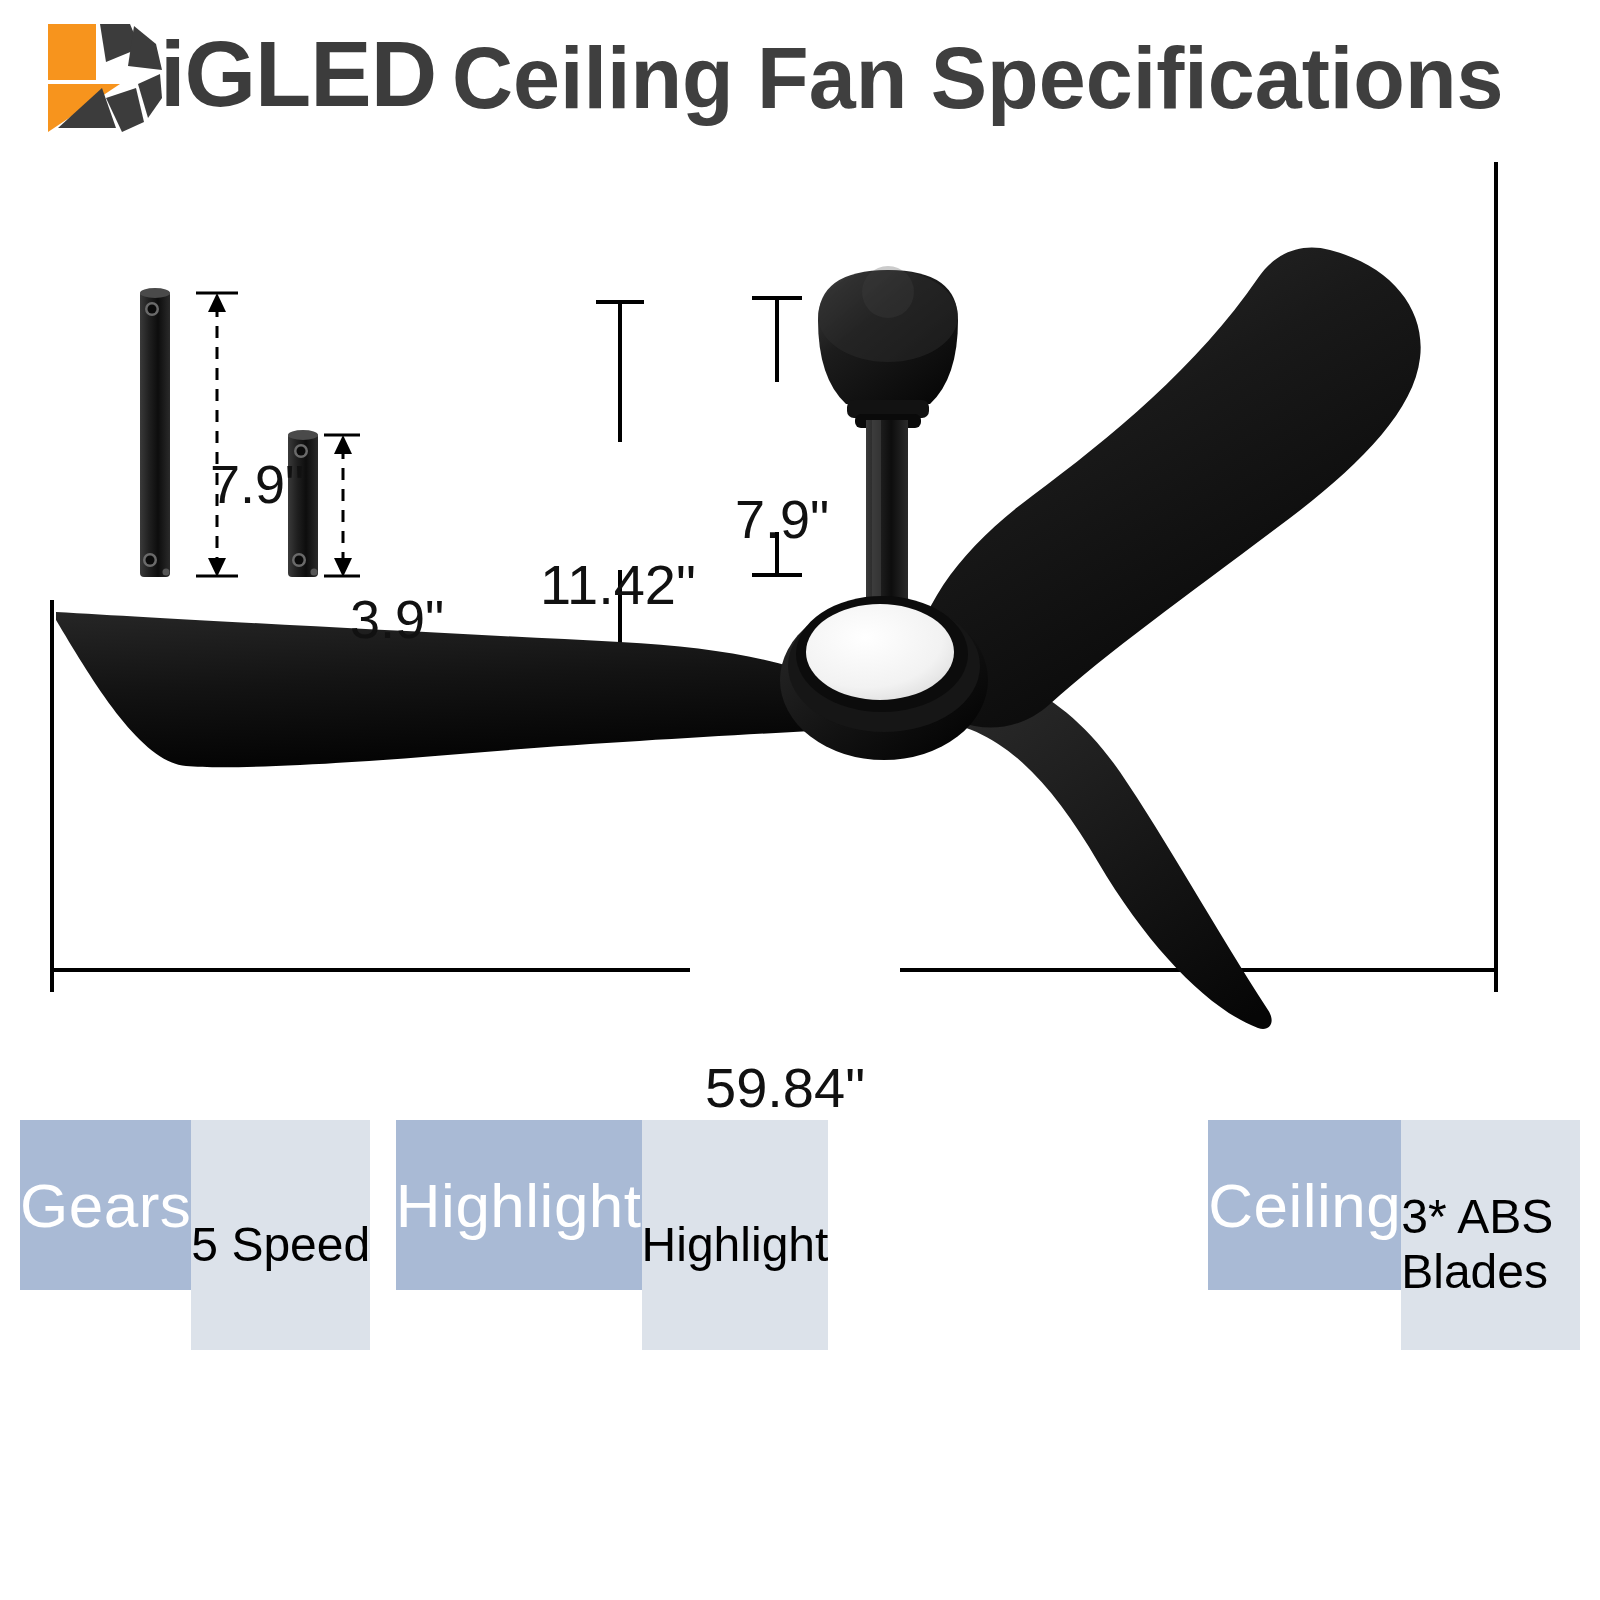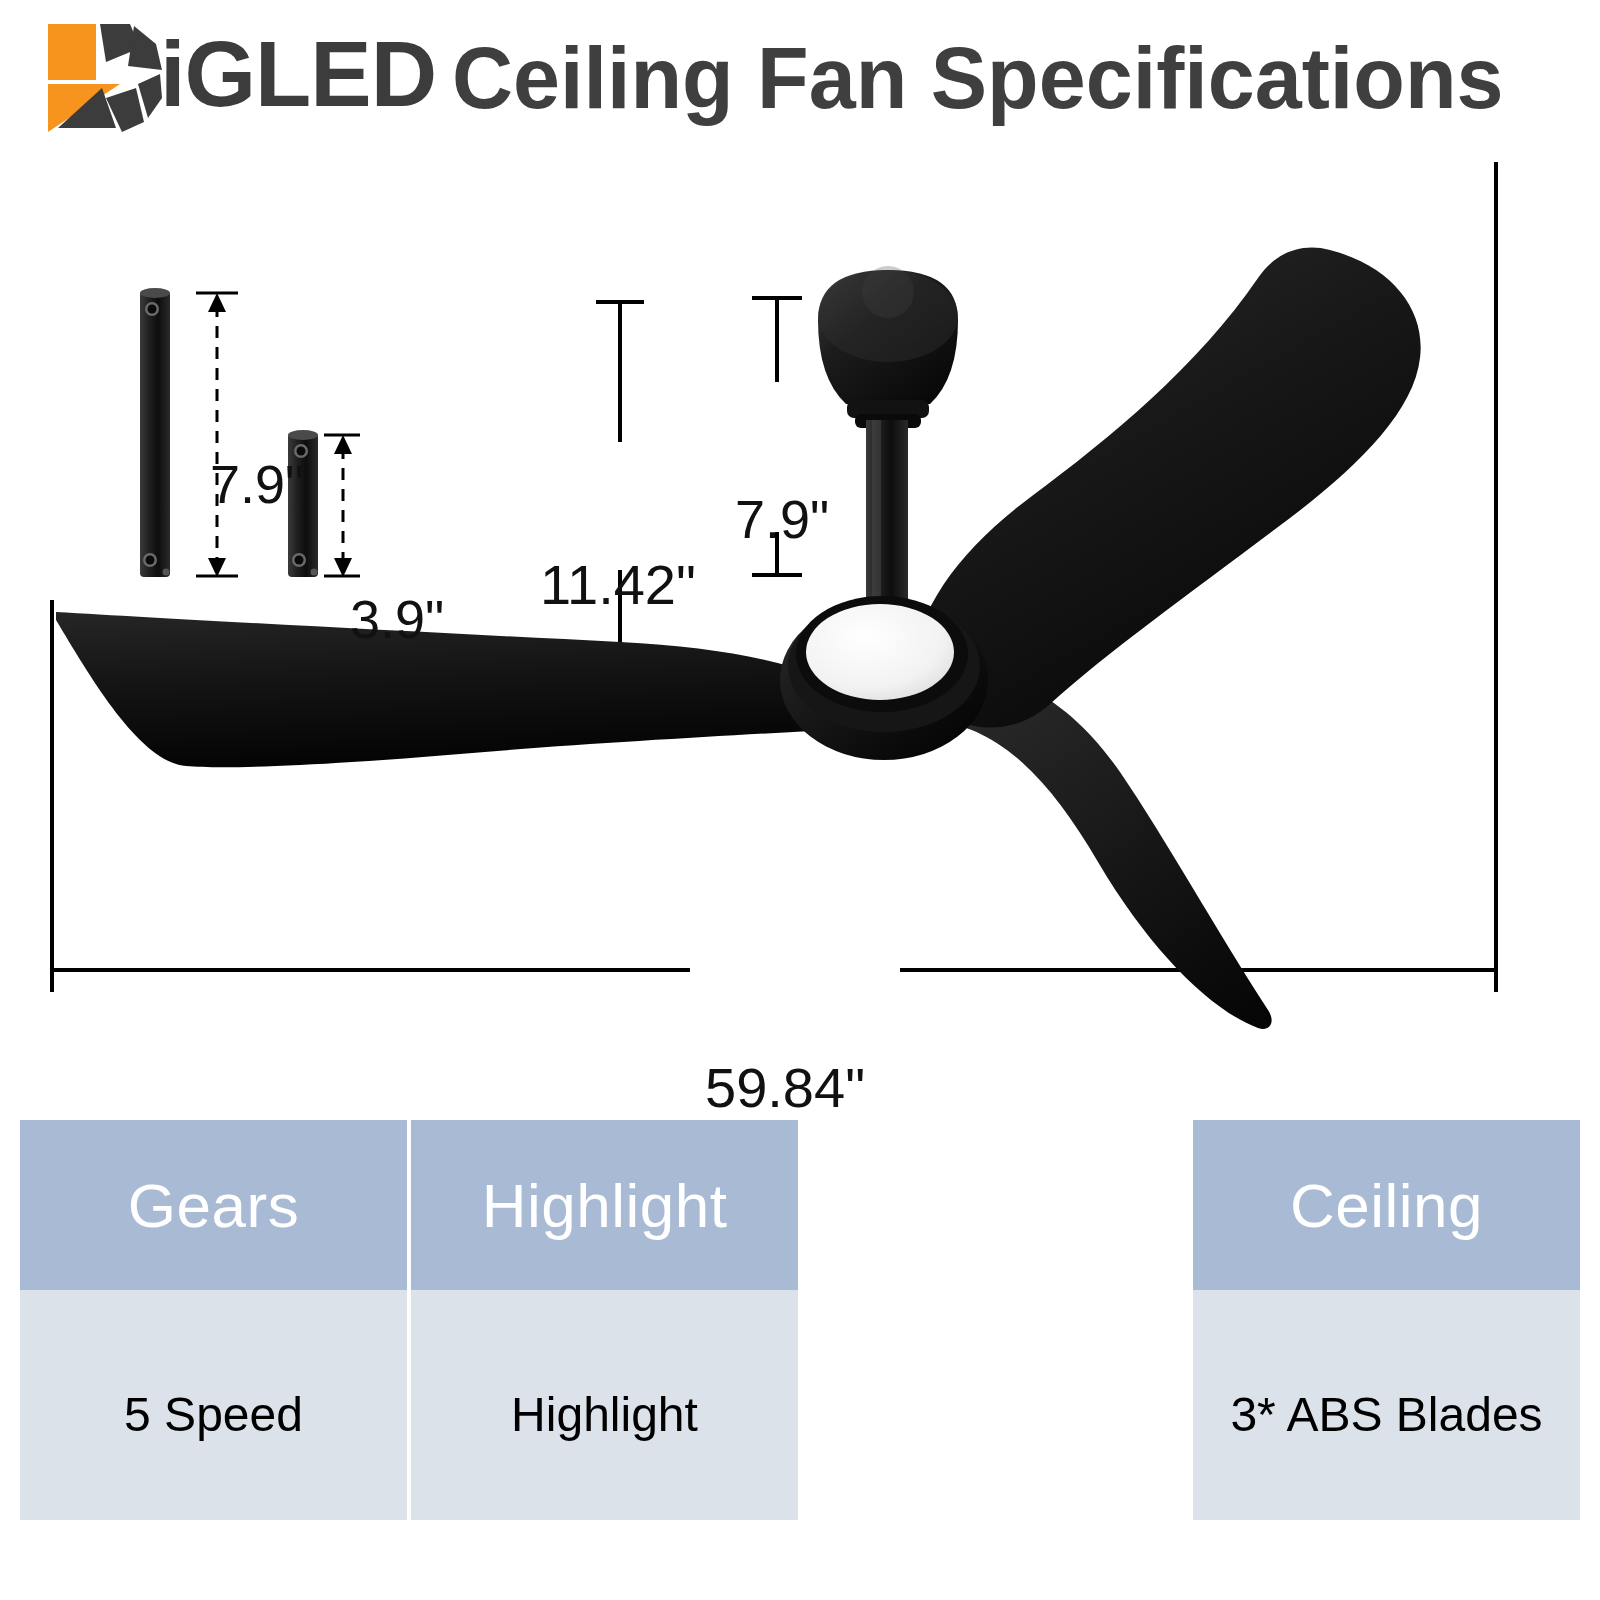--- a/index.html
+++ b/index.html
@@ -74,21 +74,21 @@
   #spec-table {
     position: absolute;
     left: 20px; top: 1120px;
     width: 1560px;
     display: flex;
     gap: 4px;
   }
   .spec-col {
     flex: 1 1 0;
     display: flex;
-    flex-direction: column;
+    flex-direction: row;
   }
   .spec-head {
     background: #a9bad5;
     color: #ffffff;
     height: 170px;
     display: flex;
     align-items: center;
     justify-content: center;
     font-size: 62px;
     font-weight: normal;

